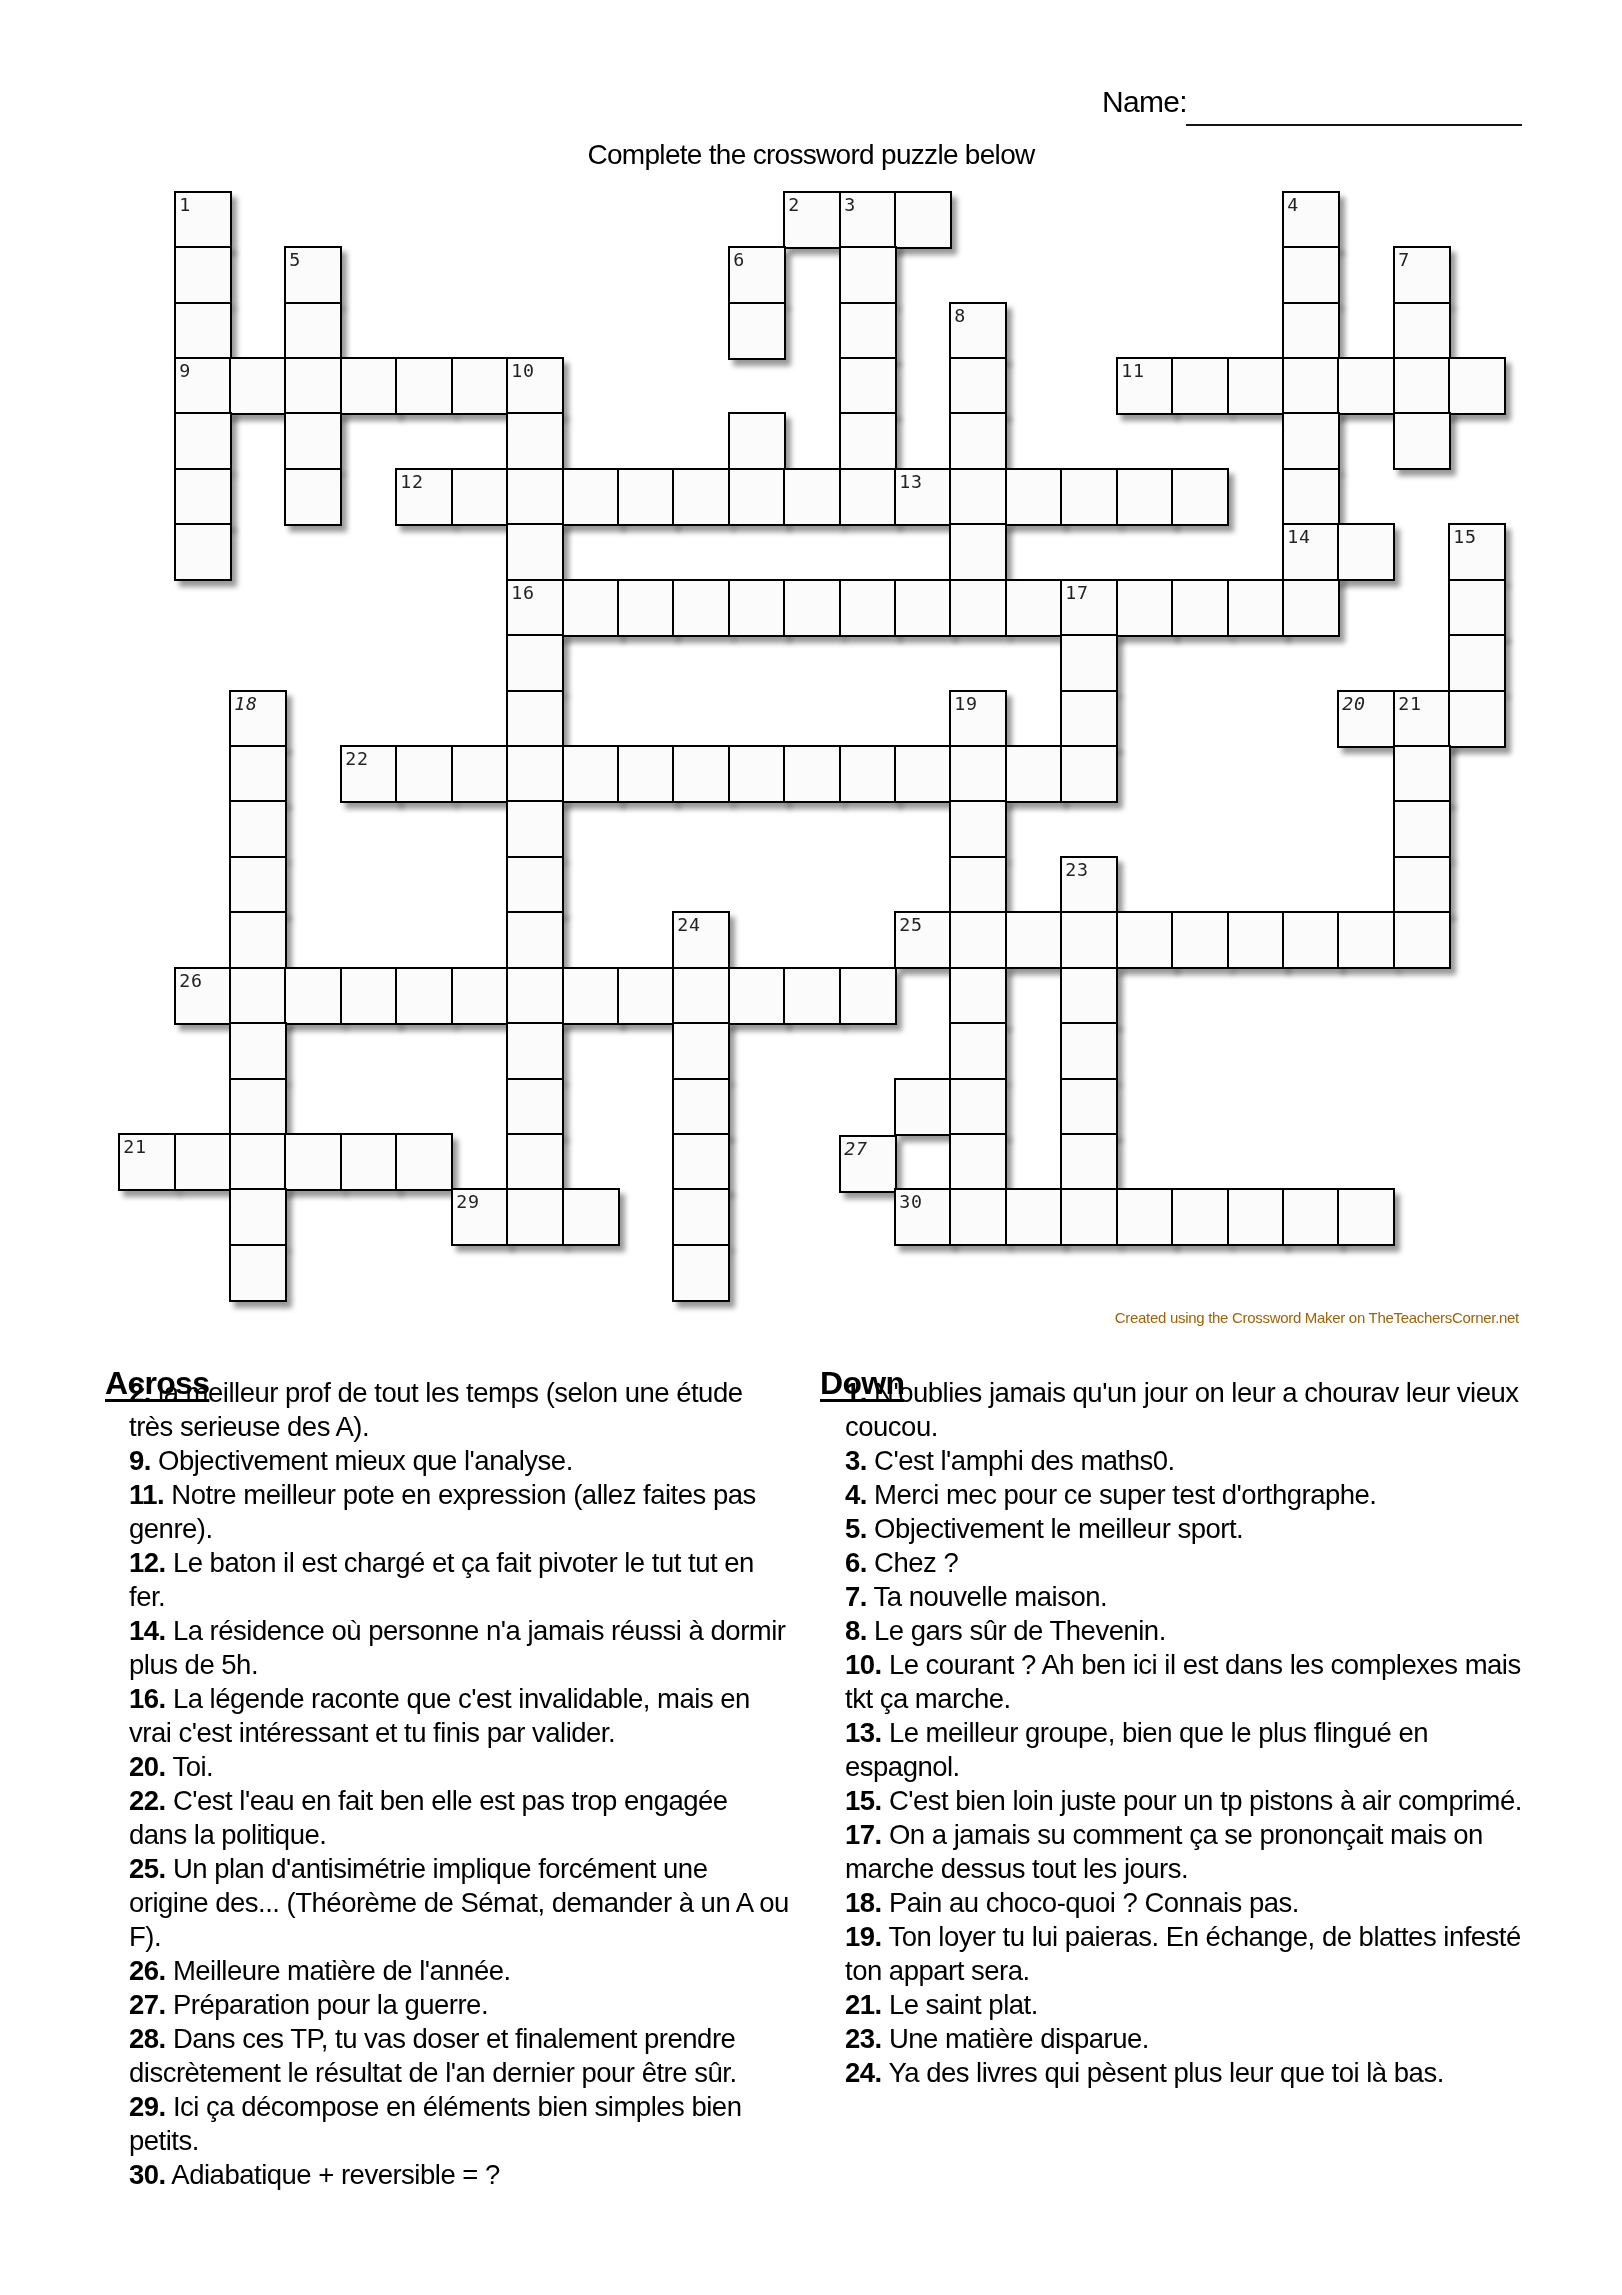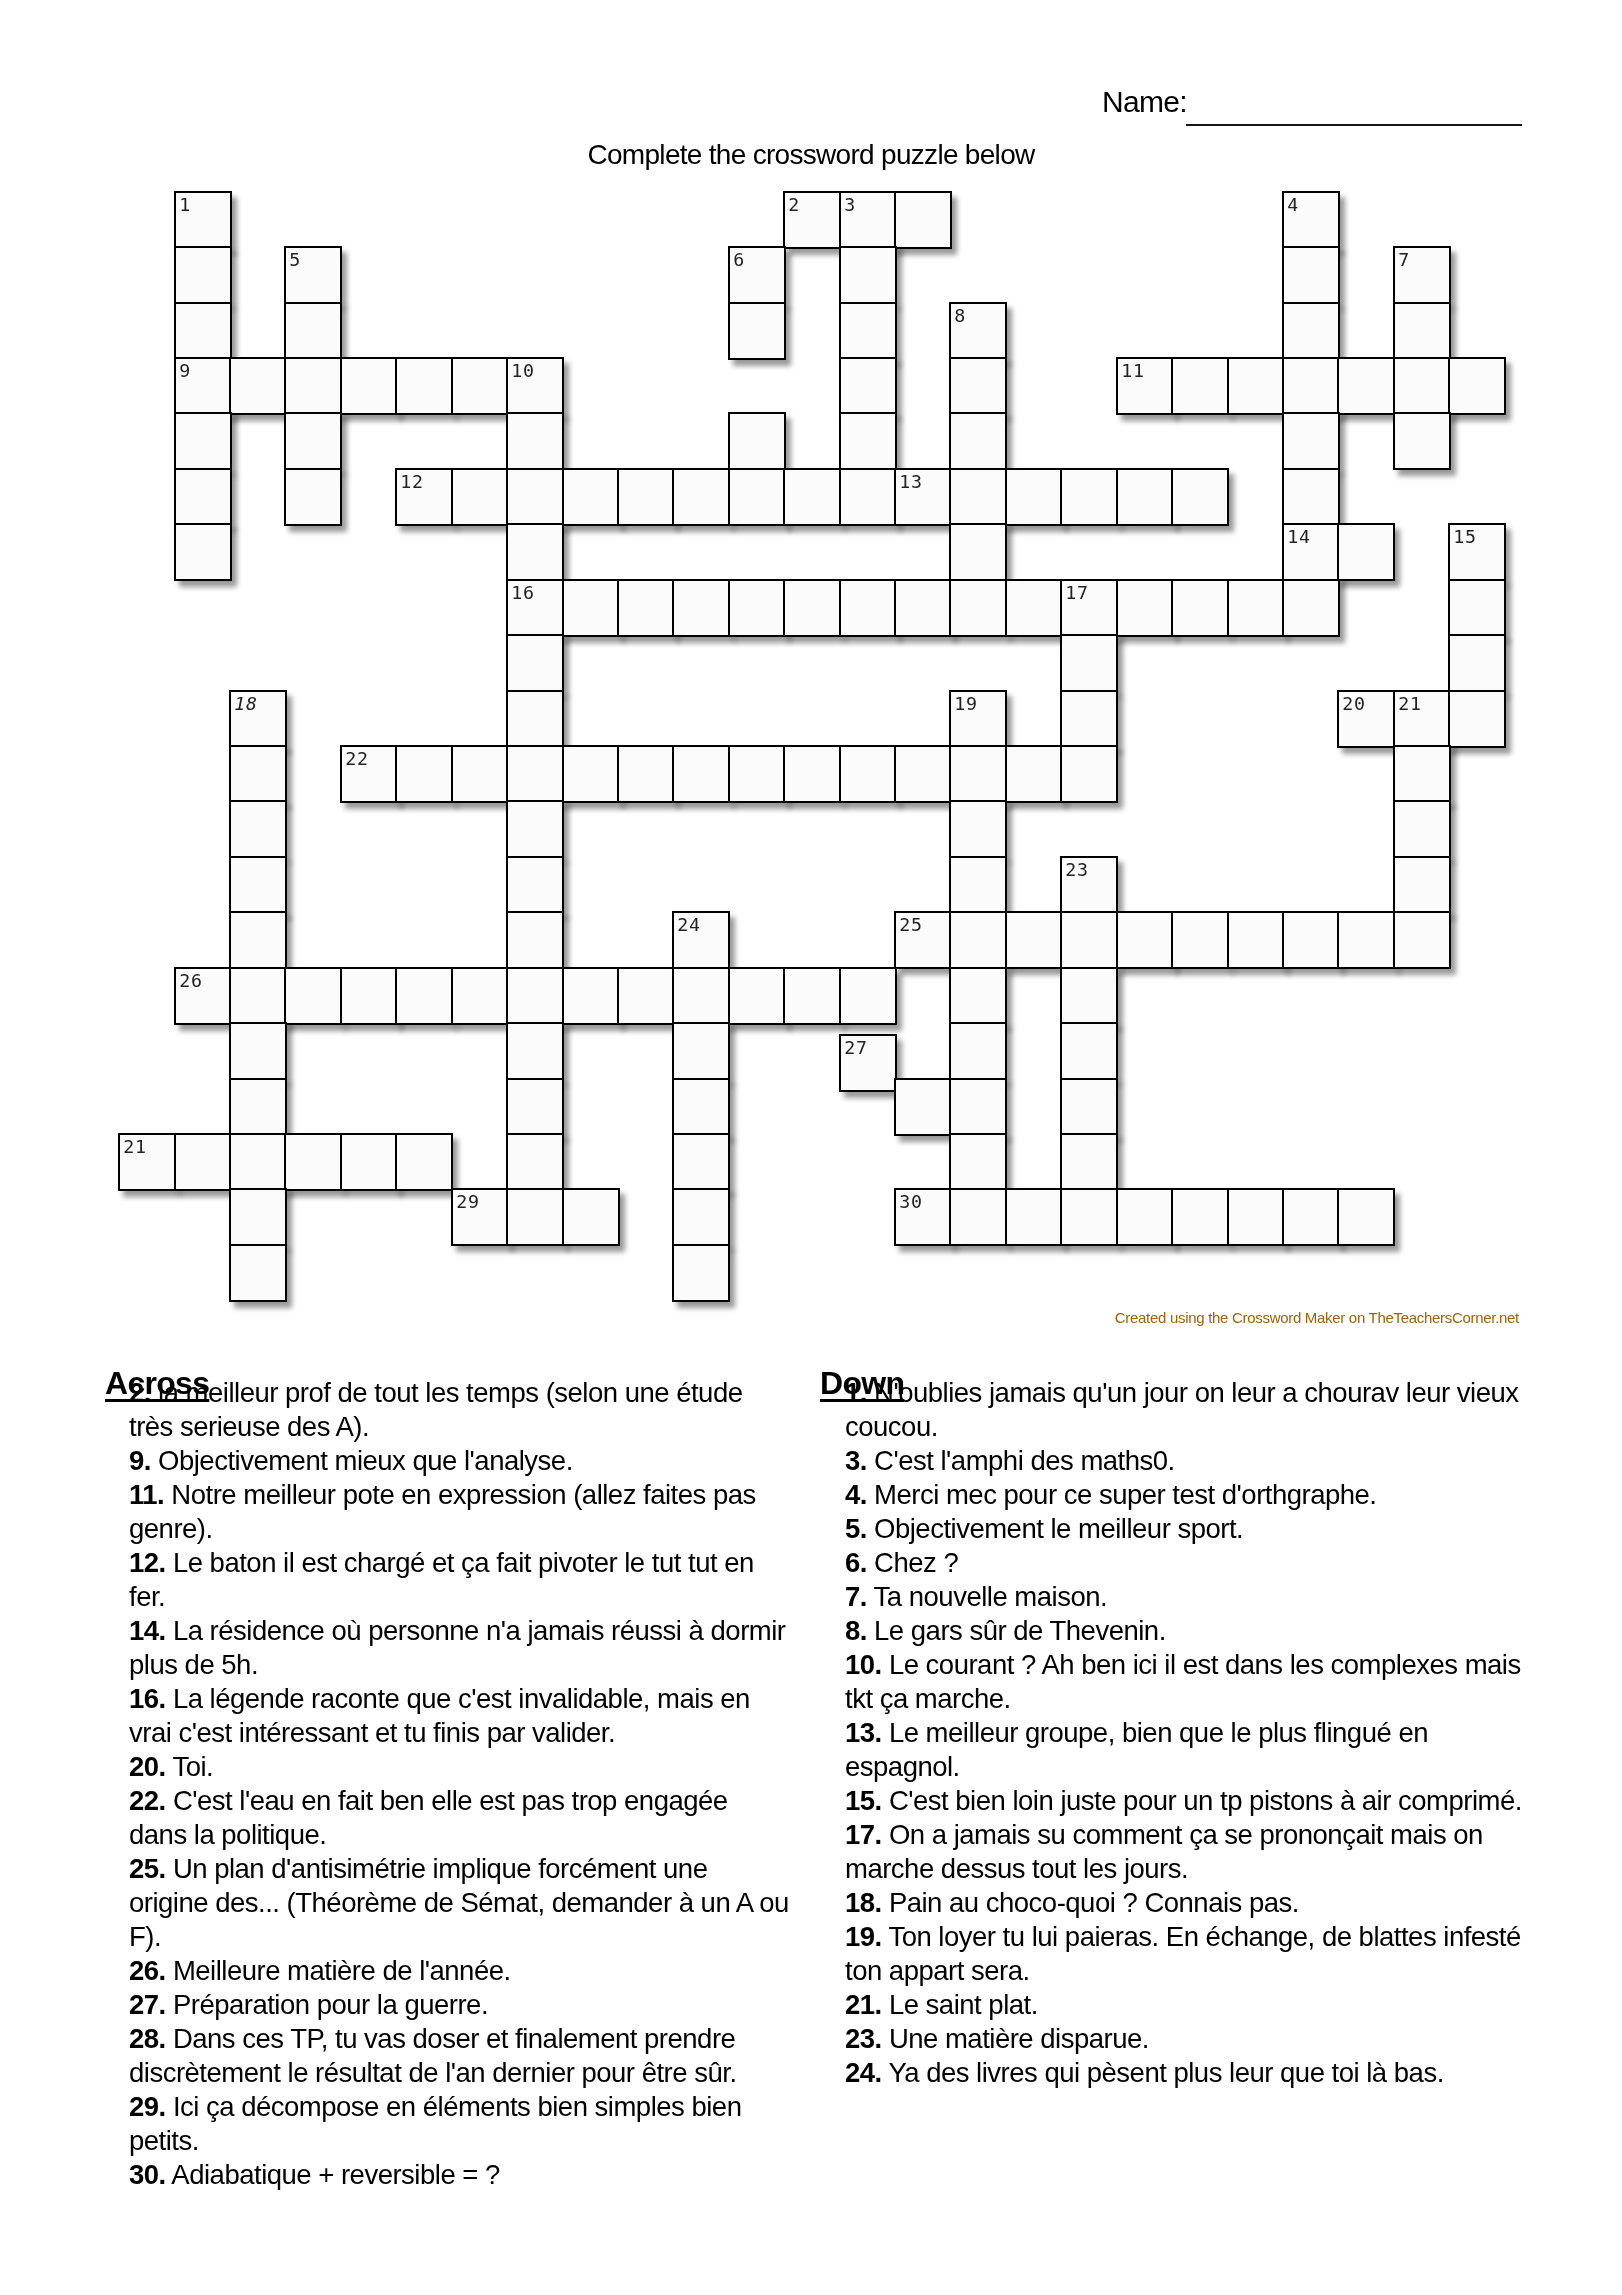--- a/index.html
+++ b/index.html
@@ -169,21 +169,21 @@
       <div class="cell" style="left: 1060px; top: 634px;"></div>
       <div class="cell" style="left: 1448px; top: 634px;"></div>
       <div class="cell" style="left: 229px; top: 690px; font-style: italic;">
         <span class="cellnum">18</span>
       </div>
       <div class="cell" style="left: 506px; top: 690px;"></div>
       <div class="cell" style="left: 949px; top: 690px;">
         <span class="cellnum">19</span>
       </div>
       <div class="cell" style="left: 1060px; top: 690px;"></div>
-      <div class="cell" style="left: 1337px; top: 690px;">
+      <div class="cell" style="left: 1337px; top: 690px; font-style: italic;">
         <span class="cellnum">20</span>
       </div>
       <div class="cell" style="left: 1393px; top: 690px;">
         <span class="cellnum">21</span>
       </div>
       <div class="cell" style="left: 1448px; top: 690px;"></div>
       <div class="cell" style="left: 229px; top: 745px;"></div>
       <div class="cell" style="left: 340px; top: 745px;">
         <span class="cellnum">22</span>
       </div>
@@ -247,21 +247,21 @@
       <div class="cell" style="left: 949px; top: 967px;"></div>
       <div class="cell" style="left: 1060px; top: 967px;"></div>
       <div class="cell" style="left: 229px; top: 1022px;"></div>
       <div class="cell" style="left: 506px; top: 1022px;"></div>
       <div class="cell" style="left: 672px; top: 1022px;"></div>
       <div class="cell" style="left: 949px; top: 1022px;"></div>
       <div class="cell" style="left: 1060px; top: 1022px;"></div>
       <div class="cell" style="left: 229px; top: 1078px;"></div>
       <div class="cell" style="left: 506px; top: 1078px;"></div>
       <div class="cell" style="left: 672px; top: 1078px;"></div>
-      <div class="cell" style="left: 839px; top: 1034px;">
+      <div class="cell" style="left: 839px; top: 1135px; font-style: italic;">
         <span class="cellnum">27</span>
       </div>
       <div class="cell" style="left: 894px; top: 1078px;"></div>
       <div class="cell" style="left: 949px; top: 1078px;"></div>
       <div class="cell" style="left: 1060px; top: 1078px;"></div>
       <div class="cell" style="left: 118px; top: 1133px;">
         <span class="cellnum">21</span>
       </div>
       <div class="cell" style="left: 174px; top: 1133px;"></div>
       <div class="cell" style="left: 229px; top: 1133px;"></div>

